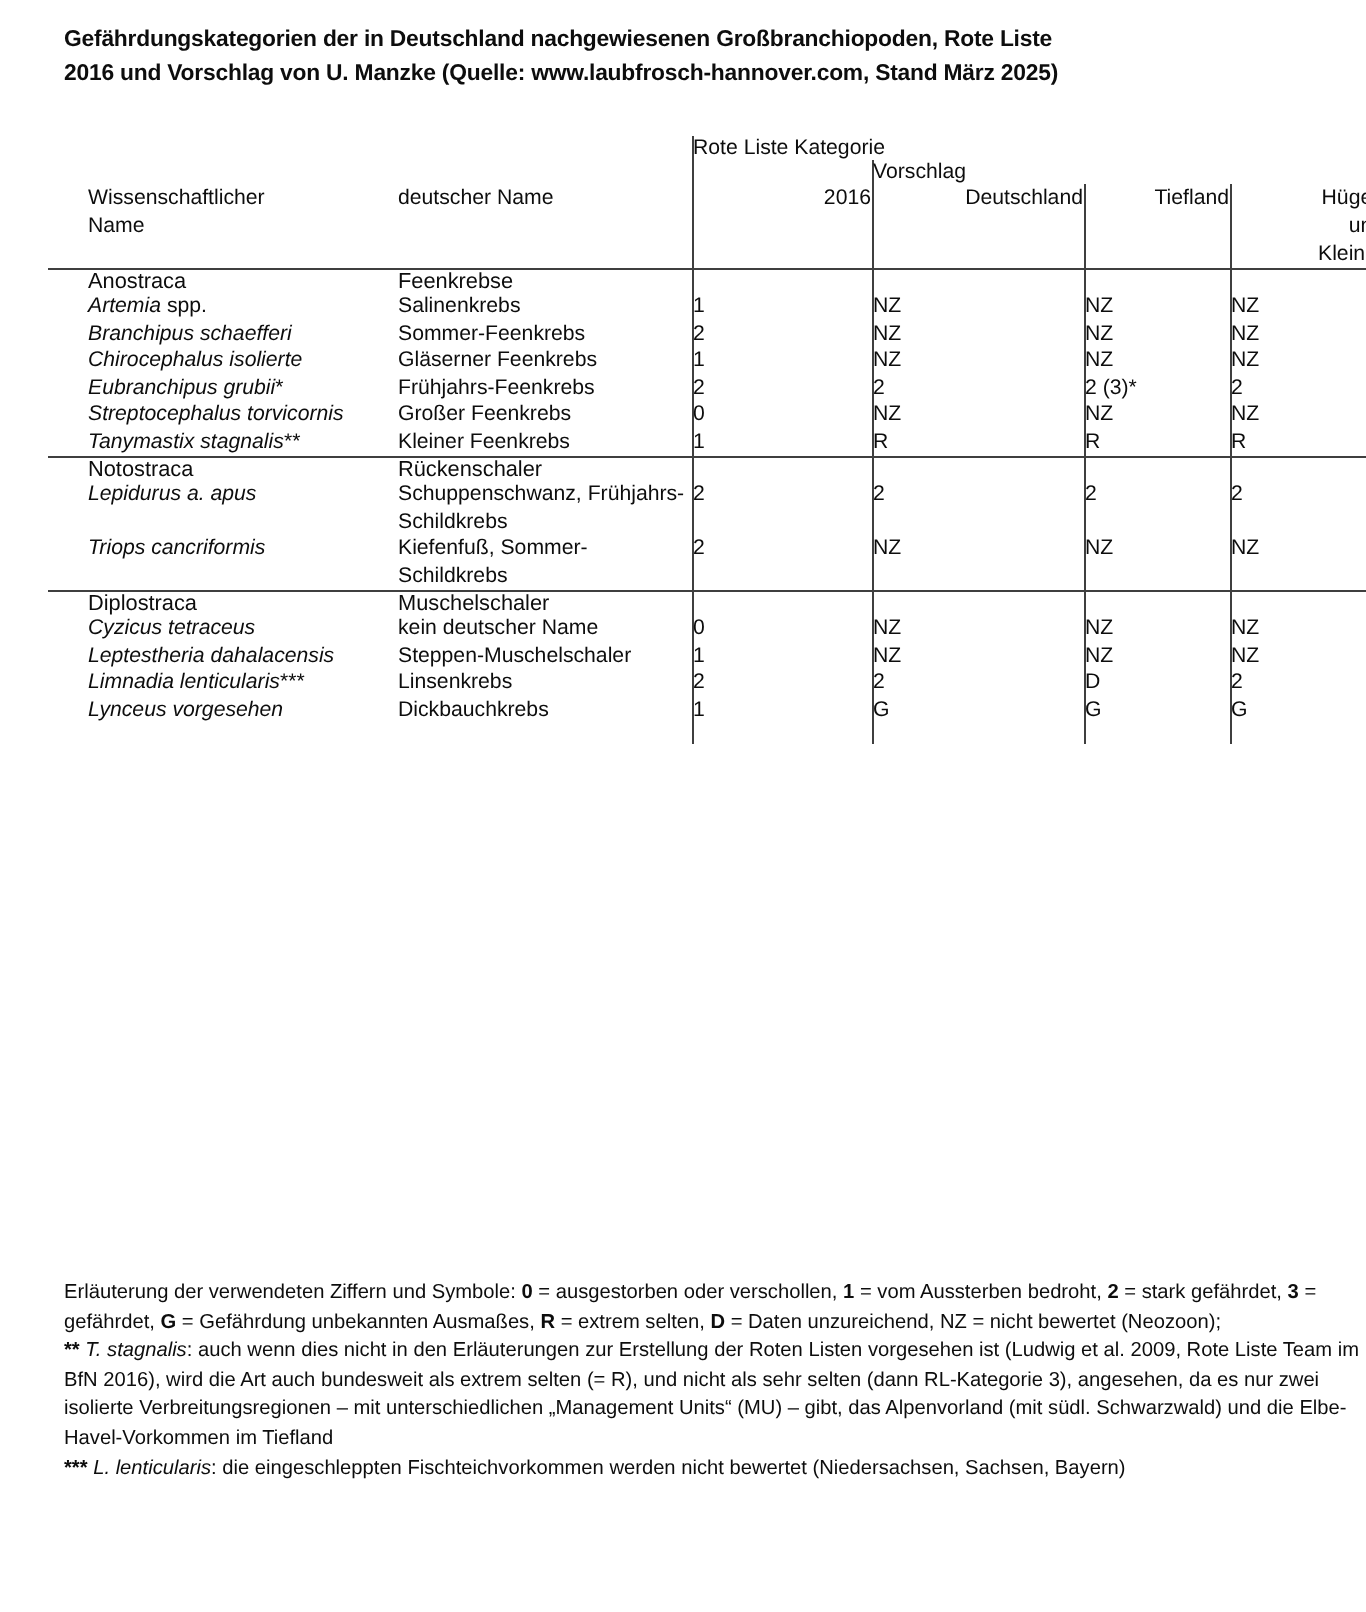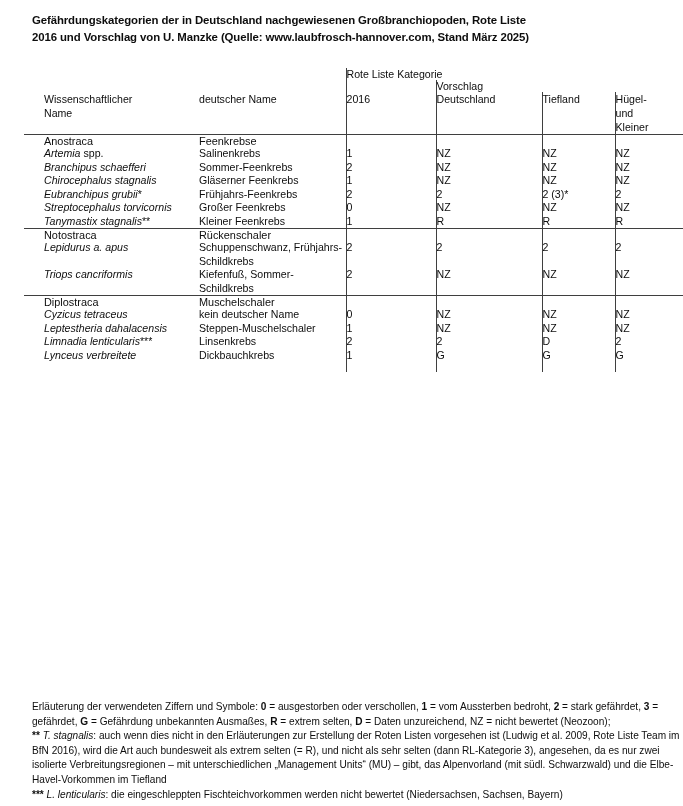--- a/index.html
+++ b/index.html
@@ -82,21 +82,21 @@
     padding-bottom: 3px;
   }
 
   .hdr-cell {
     font-weight: bold;
     font-size: 10.6px;
     line-height: 14px;
     padding-top: 2px;
     padding-bottom: 4px;
   }
-  .hdr-cell.ctr { text-align: left; }
+  .hdr-cell.ctr { text-align: right; }
 
   .rule-top { border-top: 1.6px solid #3f3f3f; }
 
   .grp-row td {
     font-weight: bold;
     font-size: 10.9px;
     padding-top: 7px;
     padding-bottom: 7px;
   }
 
@@ -108,21 +108,21 @@
   }
   .sci  { font-style: italic; }
   .sci .roman { font-style: normal; }
   .ctr  { text-align: center; }
   .bold { font-weight: bold; }
 
   
   .notes {
     position: absolute;
     left: 20px;
-    top: 700px;
+    top: 640px;
     width: 652px;
     font-size: 10.1px;
     line-height: 14.6px;
   }
   .notes p { margin: 0; }
   .notes .b { font-weight: bold; }
   .notes .i { font-style: italic; }
 </style>
 </head>
 <body>
@@ -210,21 +210,21 @@
             <td class="sci">Branchipus schaefferi</td>
             <td>Sommer-Feenkrebs</td>
             <td class="ctr vl bold">2</td>
             <td class="ctr vl">NZ</td>
             <td class="ctr vl">NZ</td>
             <td class="ctr vl">NZ</td>
             <td></td>
           </tr>
           <tr class="data-row">
             <td></td>
-            <td class="sci">Chirocephalus stagnalis</td>
+            <td class="sci">Chirocephalus isolierte</td>
             <td>Gläserner Feenkrebs</td>
             <td class="ctr vl bold">1</td>
             <td class="ctr vl">NZ</td>
             <td class="ctr vl">NZ</td>
             <td class="ctr vl">NZ</td>
             <td></td>
           </tr>
           <tr class="data-row">
             <td></td>
             <td class="sci">Eubranchipus grubii<span class="roman">*</span></td>
@@ -340,21 +340,21 @@
             <td class="sci">Limnadia lenticularis<span class="roman">***</span></td>
             <td>Linsenkrebs</td>
             <td class="ctr vl bold">2</td>
             <td class="ctr vl bold">2</td>
             <td class="ctr vl bold">D</td>
             <td class="ctr vl bold">2</td>
             <td></td>
           </tr>
           <tr class="data-row">
             <td></td>
-            <td class="sci">Lynceus verbreitete</td>
+            <td class="sci">Lynceus vorgesehen</td>
             <td>Dickbauchkrebs</td>
             <td class="ctr vl bold">1</td>
             <td class="ctr vl bold">G</td>
             <td class="ctr vl bold">G</td>
             <td class="ctr vl bold">G</td>
             <td></td>
           </tr>
           <tr>
             <td style="height: 10px;"></td>
             <td style="height: 10px;"></td>

